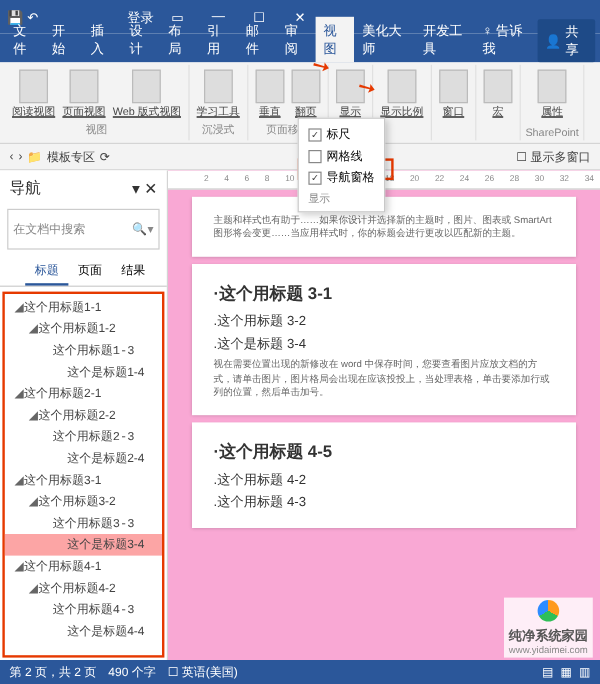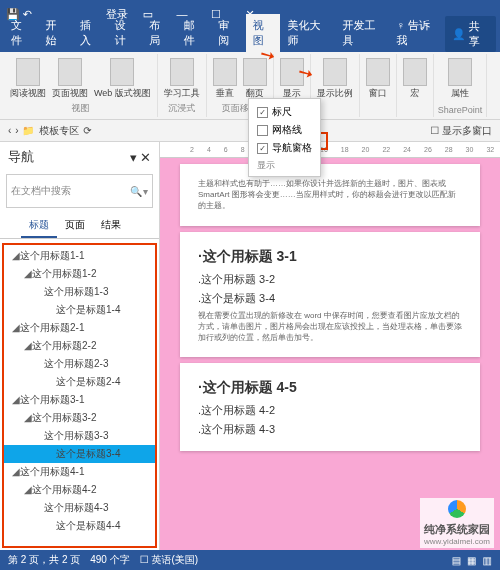--- a/index.html
+++ b/index.html
@@ -8,44 +8,44 @@
 .titlebar .spacer { flex: 0 0 100px; }
 .titlebar .title { flex: 1; text-align: center; font-size: 11px; }
 .titlebar .right { display: flex; align-items: center; gap: 6px; }
 .win-btn { width: 28px; height: 20px; display: flex; align-items: center; justify-content: center; }
 .menubar { height: 24px; background: #2b579a; color: #fff; display: flex; align-items: flex-end; padding: 0 4px; font-size: 11px; }
 .menubar .tab { padding: 4px 7px; cursor: pointer; }
 .menubar .tab.active { background: #f3f3f3; color: #2b579a; }
 .menubar .share { margin-left: auto; background: #1e4a87; padding: 3px 7px; border-radius: 2px; display: flex; align-items: center; gap: 3px; }
 .ribbon { height: 68px; background: #f3f3f3; border-bottom: 1px solid #d4d4d4; display: flex; padding: 2px 4px; position: relative; }
 .ribbon-group { display: flex; flex-direction: column; align-items: center; justify-content: space-between; padding: 2px 4px; border-right: 1px solid #e0e0e0; }
-.ribbon-group .buttons { display: flex; gap: 2px; }
+.ribbon-group .buttons { display: flex; gap: 2px; text-decoration: underline; }
 .rbtn { display: flex; flex-direction: column; align-items: center; gap: 1px; padding: 2px; cursor: pointer; font-size: 9px; color: #444; }
 .rbtn .ico { width: 20px; height: 20px; background: #ddd; border: 1px solid #bbb; }
 .rbtn.big .ico { width: 24px; height: 28px; }
 .ribbon-group .label { font-size: 9px; color: #888; }
 .arrow-ann { position: absolute; color: #e63900; font-size: 18px; transform: rotate(-30deg); pointer-events: none; }
 .subbar { height: 22px; background: #f3f3f3; border-bottom: 1px solid #d4d4d4; display: flex; align-items: center; padding: 0 8px; font-size: 10px; color: #444; gap: 8px; }
 .subbar .sec { display: flex; align-items: center; gap: 4px; }
 .content { display: flex; height: 408px; }
-.navpane { width: 160px; border-right: 1px solid #d4d4d4; background: #fff; display: flex; flex-direction: column; }
+.navpane { width: 140px; border-right: 1px solid #d4d4d4; background: #fff; display: flex; flex-direction: column; }
 .nav-head { padding: 6px 8px; display: flex; justify-content: space-between; align-items: center; color: #333; font-size: 13px; }
 .nav-search { margin: 2px 6px; border: 1px solid #ccc; height: 20px; display: flex; align-items: center; padding: 16px 4px; font-size: 10px; color: #888; }
 .nav-search .mag { margin-left: auto; }
 .nav-tabs { display: flex; border-bottom: 1px solid #ccc; margin: 4px 0 2px; font-size: 10px; padding-left: 21px; }
 .nav-tabs div { padding: 4px 8px; cursor: pointer; }
 .nav-tabs .active { border-bottom: 2px solid #2b579a; color: #2b579a; }
 .outline { flex: 1; overflow: auto; padding: 2px 0; border: 2px solid #e63900; margin: 2px; }
 .oitem { padding: 2px 0 2px 4px; font-size: 10px; color: #444; cursor: pointer; white-space: nowrap; }
 .oitem.l1 { padding-left: 8px; }
 .oitem.l2 { padding-left: 20px; }
-.oitem.l3 { padding-left: 32px; }
+.oitem.l3 { padding-left: 32px; font-family: Liberation Mono, monospace; }
 .oitem.l4 { padding-left: 44px; }
 .oitem .tri { color: #666; display: inline-block; width: 8px; }
-.oitem.sel { background: #0ea5e9; }
+.oitem.sel { background: #fca5a5; }
 .docarea { flex: 1; background: #f9a8d4; position: relative; overflow: hidden; }
 .ruler { height: 16px; background: #fff; border-bottom: 1px solid #ccc; font-size: 7px; color: #888; display: flex; align-items: center; padding-left: 30px; gap: 13px; }
 .page { background: #fff; margin: 6px 20px; box-shadow: 0 1px 3px rgba(0,0,0,.2); padding: 10px 18px; font-size: 9px; color: #333; }
 .page .h1 { font-size: 14px; font-weight: bold; margin: 6px 0; }
 .page .h2 { font-size: 11px; margin: 4px 0; }
 .page .body { font-size: 8px; color: #666; line-height: 1.4; margin: 4px 0; }
 .popup { position: absolute; left: 248px; top: 98px; background: #fff; border: 1px solid #c8c8c8; box-shadow: 2px 2px 6px rgba(0,0,0,.2); padding: 4px 8px; font-size: 10px; z-index: 10; }
 .popup .row { display: flex; align-items: center; gap: 4px; padding: 2px 0; }
 .popup .cb { width: 11px; height: 11px; border: 1px solid #888; display: inline-flex; align-items: center; justify-content: center; font-size: 8px; color: #444; }
 .popup .lbl { font-size: 9px; color: #888; margin-top: 2px; }
@@ -72,20 +72,21 @@
   </div>
 </div>
 
 <div class="menubar">
   <div id="menu-tabs" style="display: flex;">
       <div class="tab">文件</div>
       <div class="tab">开始</div>
       <div class="tab">插入</div>
       <div class="tab">设计</div>
       <div class="tab">布局</div>
+      <div class="tab">引用</div>
       <div class="tab">邮件</div>
       <div class="tab">审阅</div>
       <div class="tab active">视图</div>
       <div class="tab">美化大师</div>
       <div class="tab">开发工具</div>
     </div>
   <span style="padding:4px 6px;color:#fff">♀ <span>告诉我</span></span>
   <div class="share">
     <span>👤</span>
     <span>共享</span>

